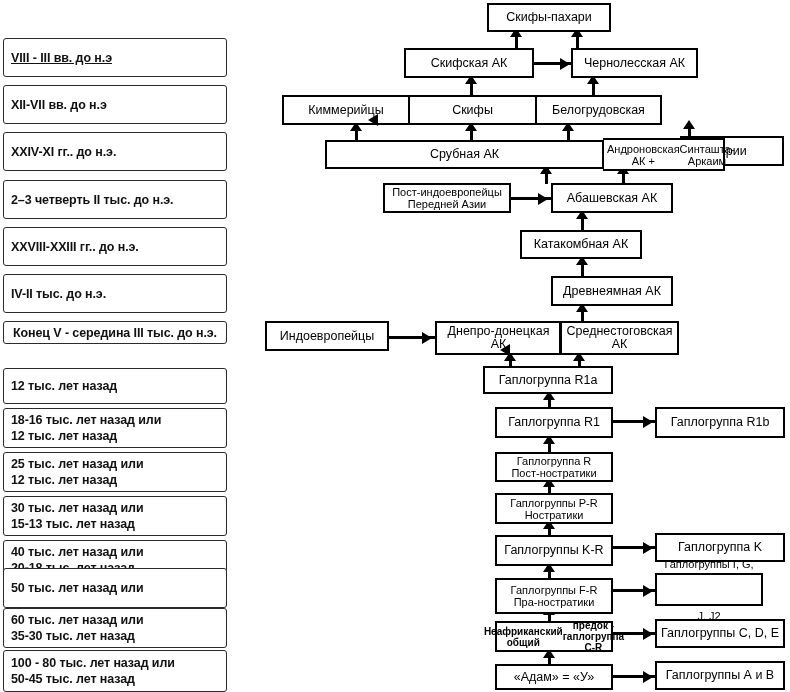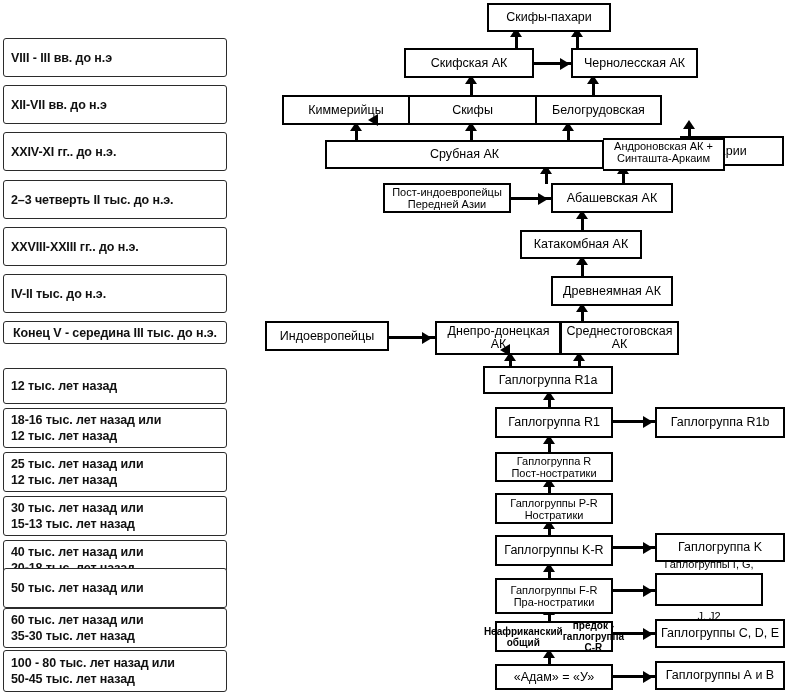--- a/index.html
+++ b/index.html
@@ -100,21 +100,21 @@
     background:#000;
     width:3px;
     z-index:5;
   }
 </style>
 </head>
 <body>
 
 <div id="page">
 
-  <div class="period" style="top:38px;height:39px;">
+  <div class="period" style="top:38px;height:39px;text-decoration:underline;">
     <span>VIII - III вв. до н.э</span>
   </div>
   <div class="period" style="top:85px;height:39px;">
     <span>XII-VII вв. до н.э</span>
   </div>
   <div class="period" style="top:132px;height:39px;">
     <span>XXIV-XI гг.. до н.э.</span>
   </div>
   <div class="period" style="top:180px;height:39px;">
     <span>2–3 четверть II тыс. до н.э.</span>
@@ -274,21 +274,21 @@
     <span>Белогрудовская</span>
   </div>
 
   <div class="node" style="left:680px;top:95px;width:104px;height:30px;margin-top:41px;">
     <span>Арии</span>
   </div>
 
   <div class="node" style="left:325px;top:140px;width:278px;height:29px;border-right-width:1px;">
     <span>Срубная АК</span>
   </div>
-  <div class="node sm" style="left:603px;top:138px;width:122px;height:33px;border-left-width:1px;flex-direction:column;justify-content:flex-start;">
+  <div class="node sm" style="left:603px;top:138px;width:122px;height:33px;border-left-width:1px;flex-direction:row;justify-content:flex-start;">
     <span>Андроновская АК +</span>
     <span class="two">Синташта-Аркаим</span>
   </div>
 
   <div class="node sm" style="left:383px;top:183px;width:128px;height:30px;flex-direction:column;justify-content:center;">
     <span>Пост-индоевропейцы</span>
     <span class="two">Передней Азии</span>
   </div>
 
   <div class="node" style="left:551px;top:183px;width:122px;height:30px;">

